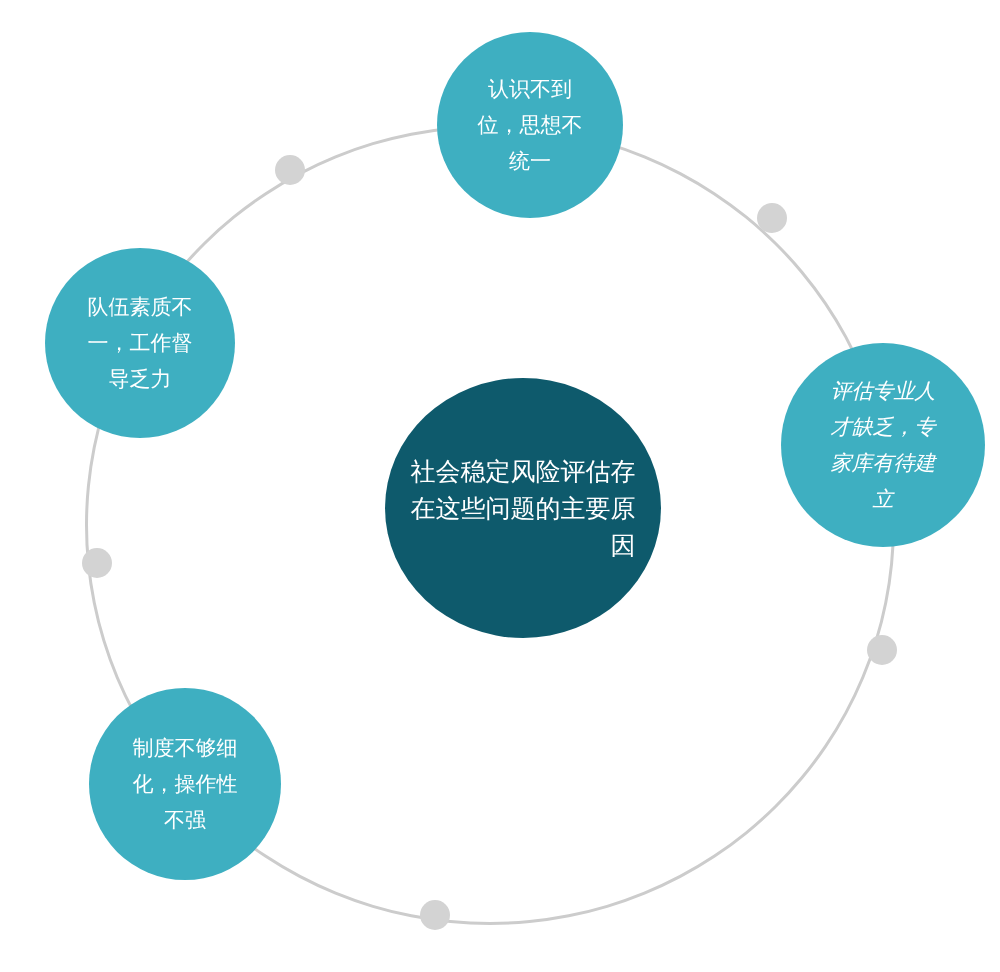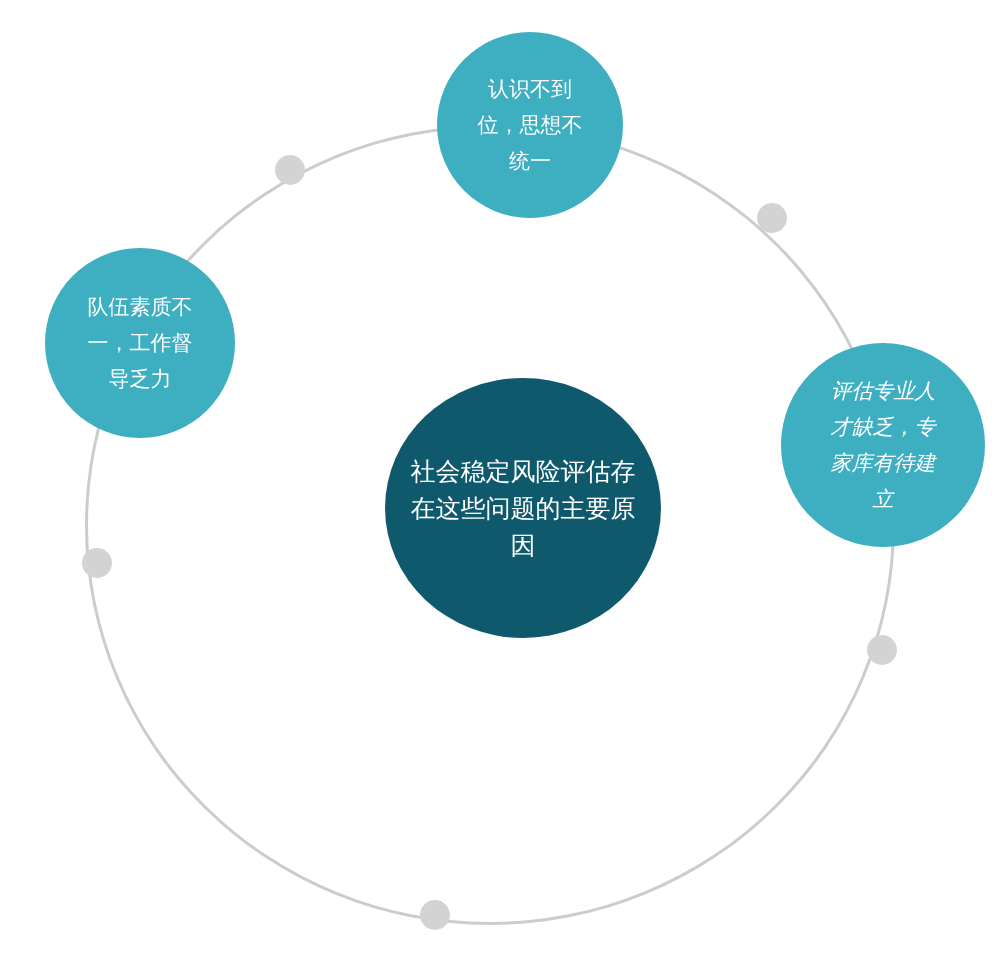--- a/index.html
+++ b/index.html
@@ -49,20 +49,21 @@
     white-space: pre-line;
     font-size: 21px;
     line-height: 36px;
   }
   .node.center {
     background: #0e5a6c;
   }
   .node.center .label {
     font-size: 25px;
     line-height: 37px;
+    text-align: right;
   }
   
   .node-top          { left: 437px; top: 32px;  width: 186px; height: 186px; }
   .node-upper-left   { left: 45px;  top: 248px; width: 190px; height: 190px; }
   .node-upper-right  { left: 781px; top: 343px; width: 204px; height: 204px; font-style: italic; }
   .node-lower-left   { left: 89px;  top: 688px; width: 192px; height: 192px; }
   .node-lower-right  { left: 659px; top: 738px; width: 198px; height: 198px; }
   .node-center       { left: 385px; top: 378px; width: 276px; height: 260px; border-radius: 50% / 50%; }
   
   .dot-1 { left: 275px; top: 155px; }
@@ -91,20 +92,25 @@
   </div>
 
   <div class="node node-upper-right">
     <div class="label">评估专业人
 才缺乏，专
 家库有待建
 立</div>
   </div>
 
 
+  <div class="node node-lower-left">
+    <div class="label">制度不够细
+化，操作性
+不强</div>
+  </div>
 
   <div class="node node-upper-left">
     <div class="label">队伍素质不
 一，工作督
 导乏力</div>
   </div>
 
   <div class="node center node-center">
     <div class="label">社会稳定风险评估存
 在这些问题的主要原

